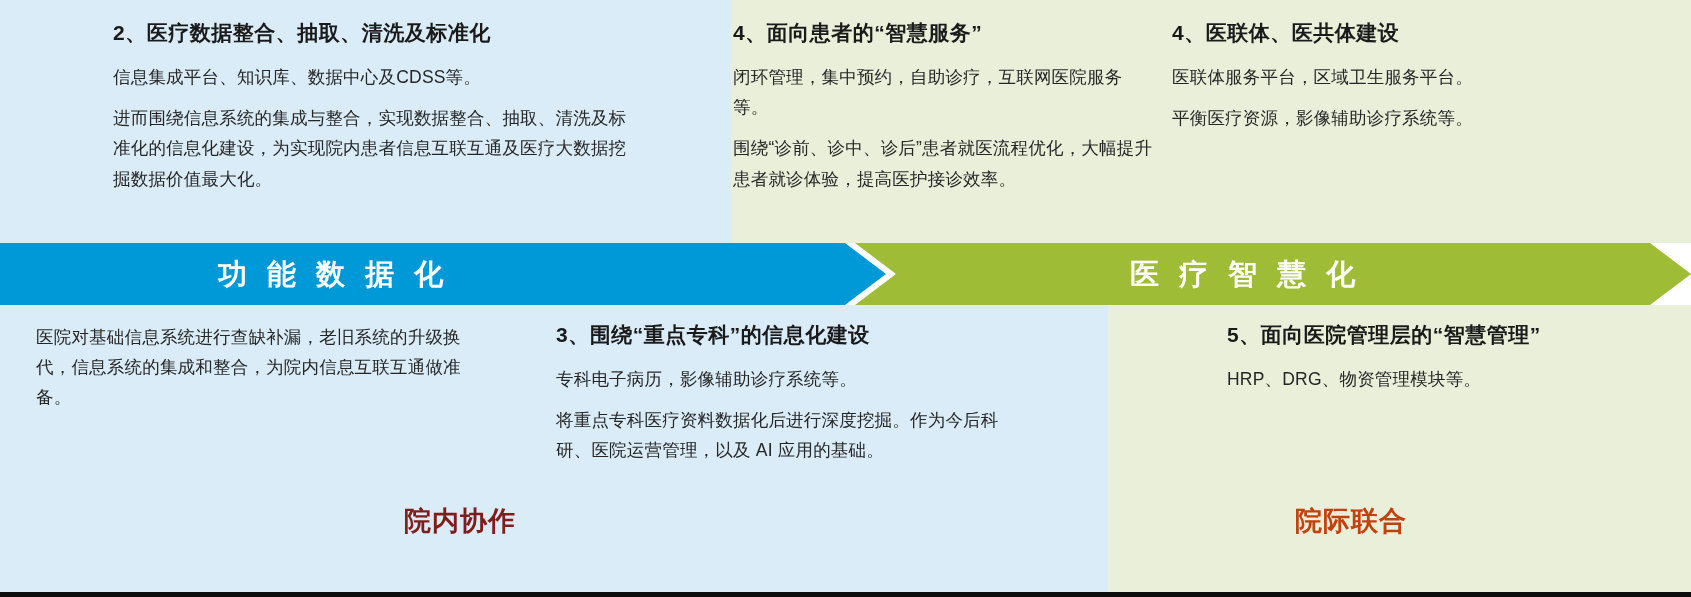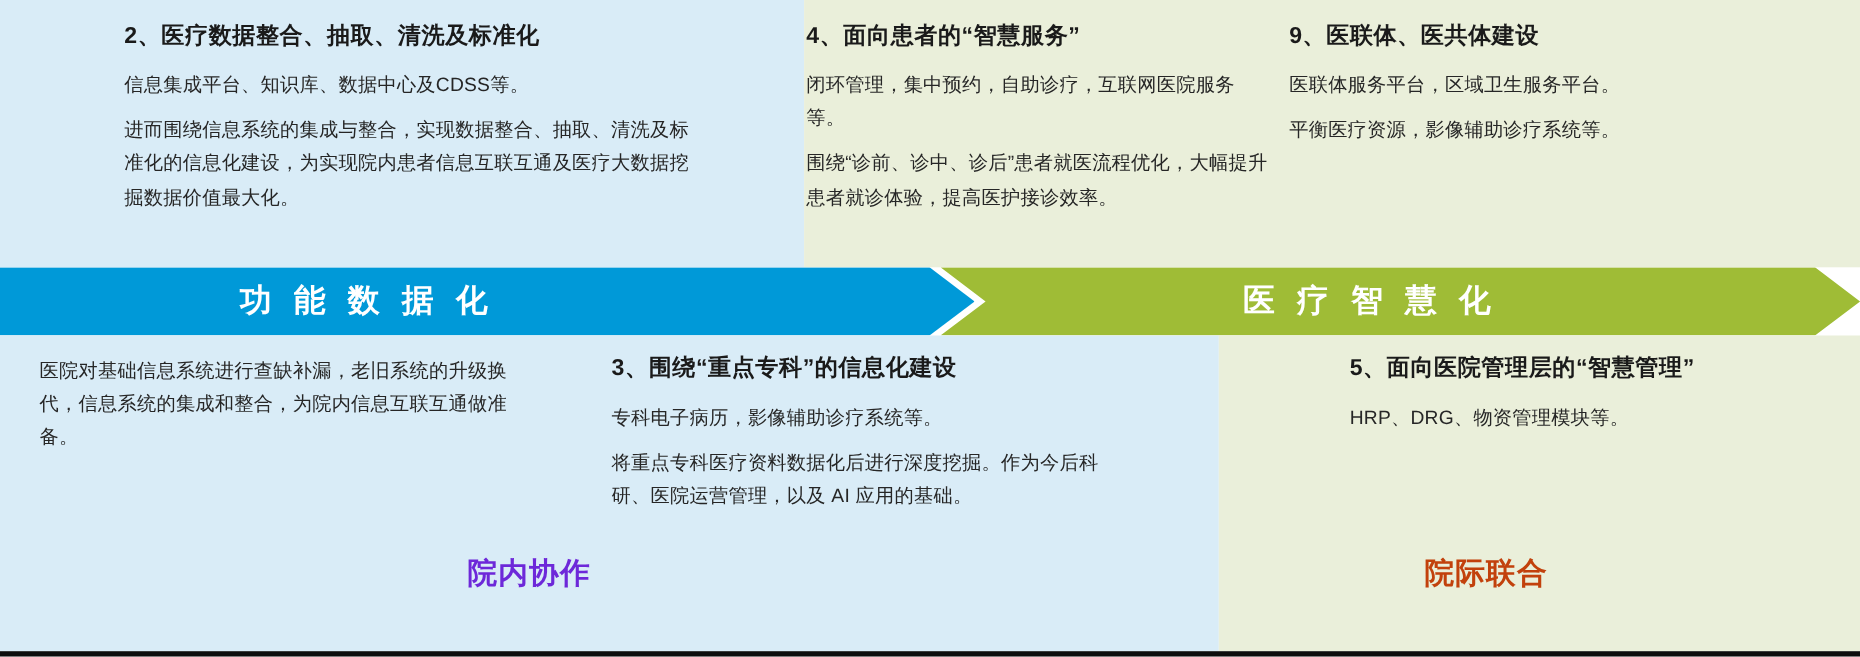--- a/index.html
+++ b/index.html
@@ -82,21 +82,21 @@
   #card-5 { left: 1180px; top: 322px; width: 440px; margin-left: 47px; }
 
   
   .footer-label {
     position: absolute;
     font-weight: bold;
     font-size: 27px;
     letter-spacing: 1px;
     white-space: nowrap;
   }
-  #footer-left  { left: 425px;  top: 503px; color: #6d28d9; }
+  #footer-left  { left: 404px;  top: 503px; color: #7f1d1d; }
   #footer-right { left: 1295px; top: 503px; color: #c2410c; }
 </style>
 </head>
 <body>
 
 <div id="stage">
 
   <div class="panel" id="top-blue-panel"></div>
   <div class="panel" id="top-green-panel"></div>
   <div class="panel" id="bot-blue-panel"></div>
@@ -108,21 +108,21 @@
     <div class="card-para">进而围绕信息系统的集成与整合，实现数据整合、抽取、清洗及标准化的信息化建设，为实现院内患者信息互联互通及医疗大数据挖掘数据价值最大化。</div>
   </div>
 
   <div class="card" id="card-4">
     <div class="card-title">4、面向患者的“智慧服务”</div>
     <div class="card-para">闭环管理，集中预约，自助诊疗，互联网医院服务等。</div>
     <div class="card-para">围绕“诊前、诊中、诊后”患者就医流程优化，大幅提升患者就诊体验，提高医护接诊效率。</div>
   </div>
 
   <div class="card" id="card-6">
-    <div class="card-title">9、医联体、医共体建设</div>
+    <div class="card-title">4、医联体、医共体建设</div>
     <div class="card-para">医联体服务平台，区域卫生服务平台。</div>
     <div class="card-para">平衡医疗资源，影像辅助诊疗系统等。</div>
   </div>
 
   <div id="banner-row">
     <div id="green-arrow"></div>
     <div id="blue-arrow"></div>
     <div class="banner-label" id="banner-label-left">功 能 数 据 化</div>
     <div class="banner-label" id="banner-label-right">医 疗 智 慧 化</div>
   </div>

